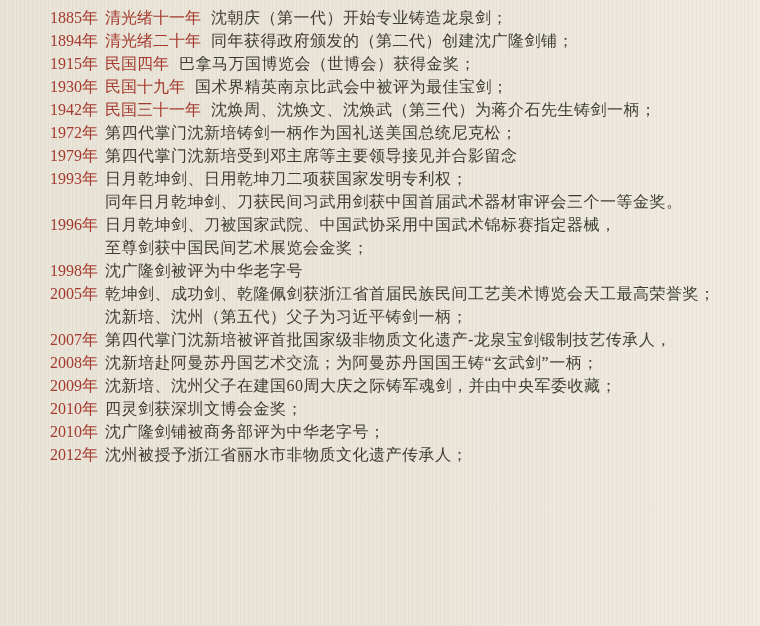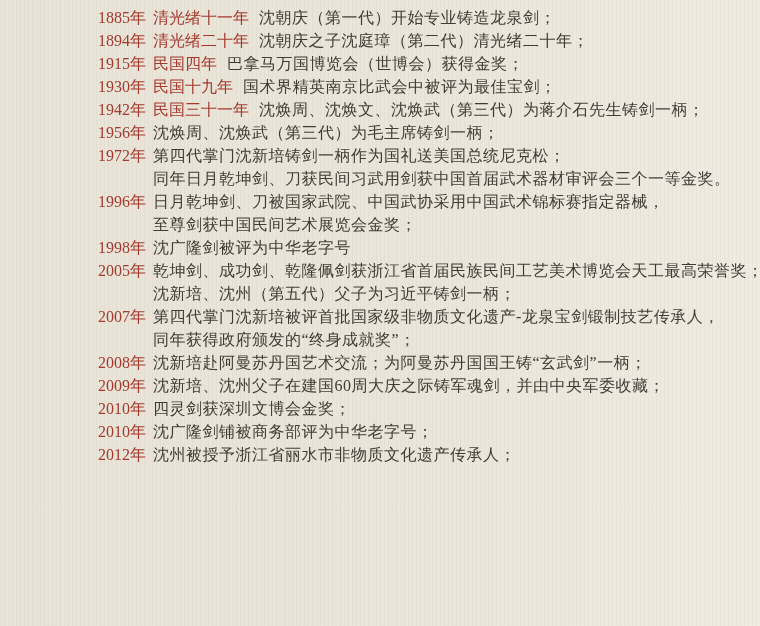--- a/index.html
+++ b/index.html
@@ -18,21 +18,20 @@
         rgba(120,110,90,0.045) 0px, rgba(120,110,90,0.045) 1px,
         rgba(0,0,0,0) 1px, rgba(0,0,0,0) 4px),
       repeating-linear-gradient(90deg,
         rgba(255,255,252,0.06) 0px, rgba(255,255,252,0.06) 2px,
         rgba(0,0,0,0) 2px, rgba(0,0,0,0) 7px),
       linear-gradient(90deg, #e8e3d6 0%, #eae5d9 55%, #efebe1 100%);
     font-family: "Liberation Serif", "DejaVu Serif", serif;
   }
   .timeline {
     padding: 6px 0 0 50px;
-    margin-left: 48px;
   }
   .row {
     font-size: 16px;
     line-height: 23px;
     height: 23px;
     color: var(--text-color, #3f3c36);
     white-space: nowrap;
   }
   .year {
     display: inline-block;
@@ -46,33 +45,33 @@
   .event {
     letter-spacing: 0.5px;
   }
 </style>
 </head>
 <body>
 
 <div class="page">
   <div class="timeline">
       <div class="row"><span class="year">1885年</span><span class="era">清光绪十一年</span><span class="event">沈朝庆（第一代）开始专业铸造龙泉剑；</span></div>
-      <div class="row"><span class="year">1894年</span><span class="era">清光绪二十年</span><span class="event">沈朝庆之子沈庭璋（第二代）清光绪二十年；</span></div>
+      <div class="row"><span class="year">1894年</span><span class="era">清光绪二十年</span><span class="event">同年获得政府颁发的（第二代）创建沈广隆剑铺；</span></div>
       <div class="row"><span class="year">1915年</span><span class="era">民国四年</span><span class="event">巴拿马万国博览会（世博会）获得金奖；</span></div>
       <div class="row"><span class="year">1930年</span><span class="era">民国十九年</span><span class="event">国术界精英南京比武会中被评为最佳宝剑；</span></div>
       <div class="row"><span class="year">1942年</span><span class="era">民国三十一年</span><span class="event">沈焕周、沈焕文、沈焕武（第三代）为蒋介石先生铸剑一柄；</span></div>
-      <div class="row"><span class="year">1956年</span><span class="event">沈焕周、沈焕武（第三代）为毛主席铸剑一柄；</span></div>
       <div class="row"><span class="year">1972年</span><span class="event">第四代掌门沈新培铸剑一柄作为国礼送美国总统尼克松；</span></div>
+      <div class="row"><span class="year">1979年</span><span class="event">第四代掌门沈新培受到邓主席等主要领导接见并合影留念</span></div>
+      <div class="row"><span class="year">1993年</span><span class="event">日月乾坤剑、日用乾坤刀二项获国家发明专利权；</span></div>
       <div class="row"><span class="year"></span><span class="event">同年日月乾坤剑、刀获民间习武用剑获中国首届武术器材审评会三个一等金奖。</span></div>
       <div class="row"><span class="year">1996年</span><span class="event">日月乾坤剑、刀被国家武院、中国武协采用中国武术锦标赛指定器械，</span></div>
       <div class="row"><span class="year"></span><span class="event">至尊剑获中国民间艺术展览会金奖；</span></div>
       <div class="row"><span class="year">1998年</span><span class="event">沈广隆剑被评为中华老字号</span></div>
       <div class="row"><span class="year">2005年</span><span class="event">乾坤剑、成功剑、乾隆佩剑获浙江省首届民族民间工艺美术博览会天工最高荣誉奖；</span></div>
       <div class="row"><span class="year"></span><span class="event">沈新培、沈州（第五代）父子为习近平铸剑一柄；</span></div>
       <div class="row"><span class="year">2007年</span><span class="event">第四代掌门沈新培被评首批国家级非物质文化遗产-龙泉宝剑锻制技艺传承人，</span></div>
-      <div class="row"><span class="year"></span><span class="event">同年获得政府颁发的“终身成就奖”；</span></div>
       <div class="row"><span class="year">2008年</span><span class="event">沈新培赴阿曼苏丹国艺术交流；为阿曼苏丹国国王铸“玄武剑”一柄；</span></div>
       <div class="row"><span class="year">2009年</span><span class="event">沈新培、沈州父子在建国60周大庆之际铸军魂剑，并由中央军委收藏；</span></div>
       <div class="row"><span class="year">2010年</span><span class="event">四灵剑获深圳文博会金奖；</span></div>
       <div class="row"><span class="year">2010年</span><span class="event">沈广隆剑铺被商务部评为中华老字号；</span></div>
       <div class="row"><span class="year">2012年</span><span class="event">沈州被授予浙江省丽水市非物质文化遗产传承人；</span></div>
     </div>
 </div>
 
 </body></html>

